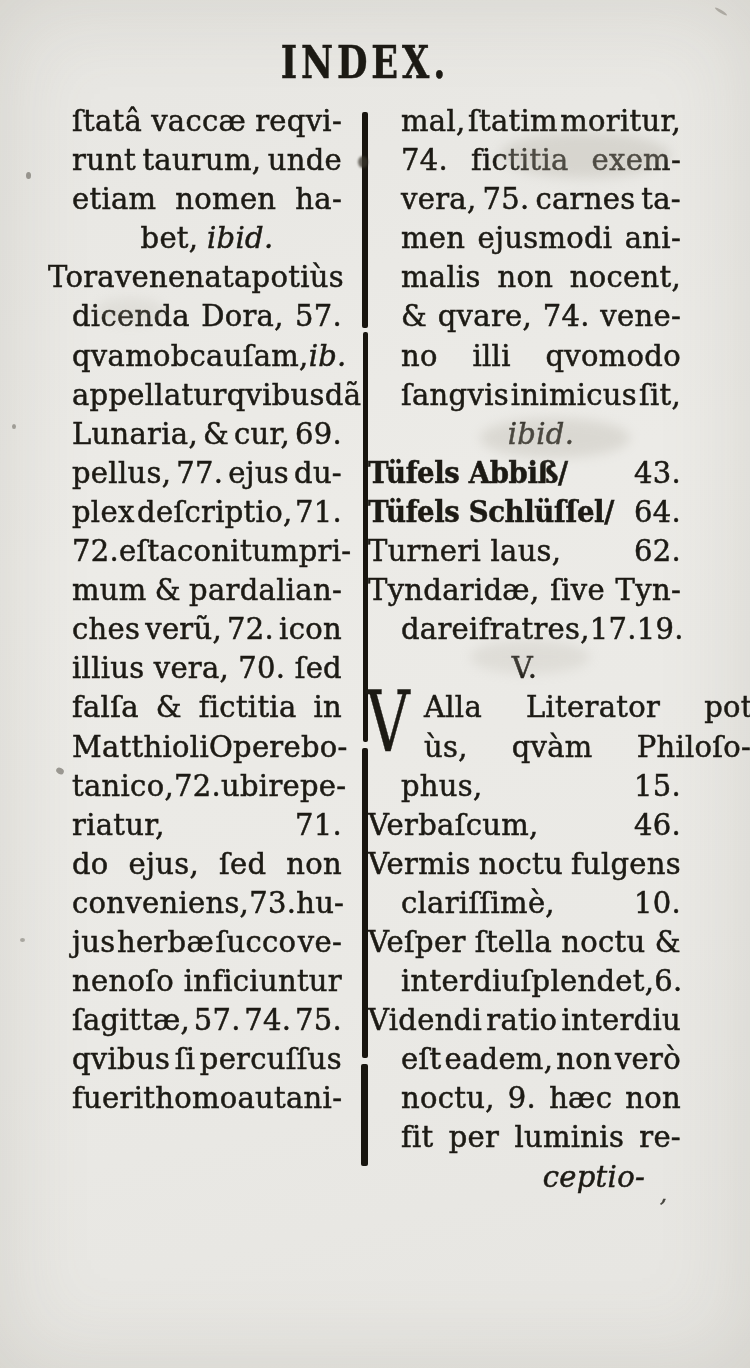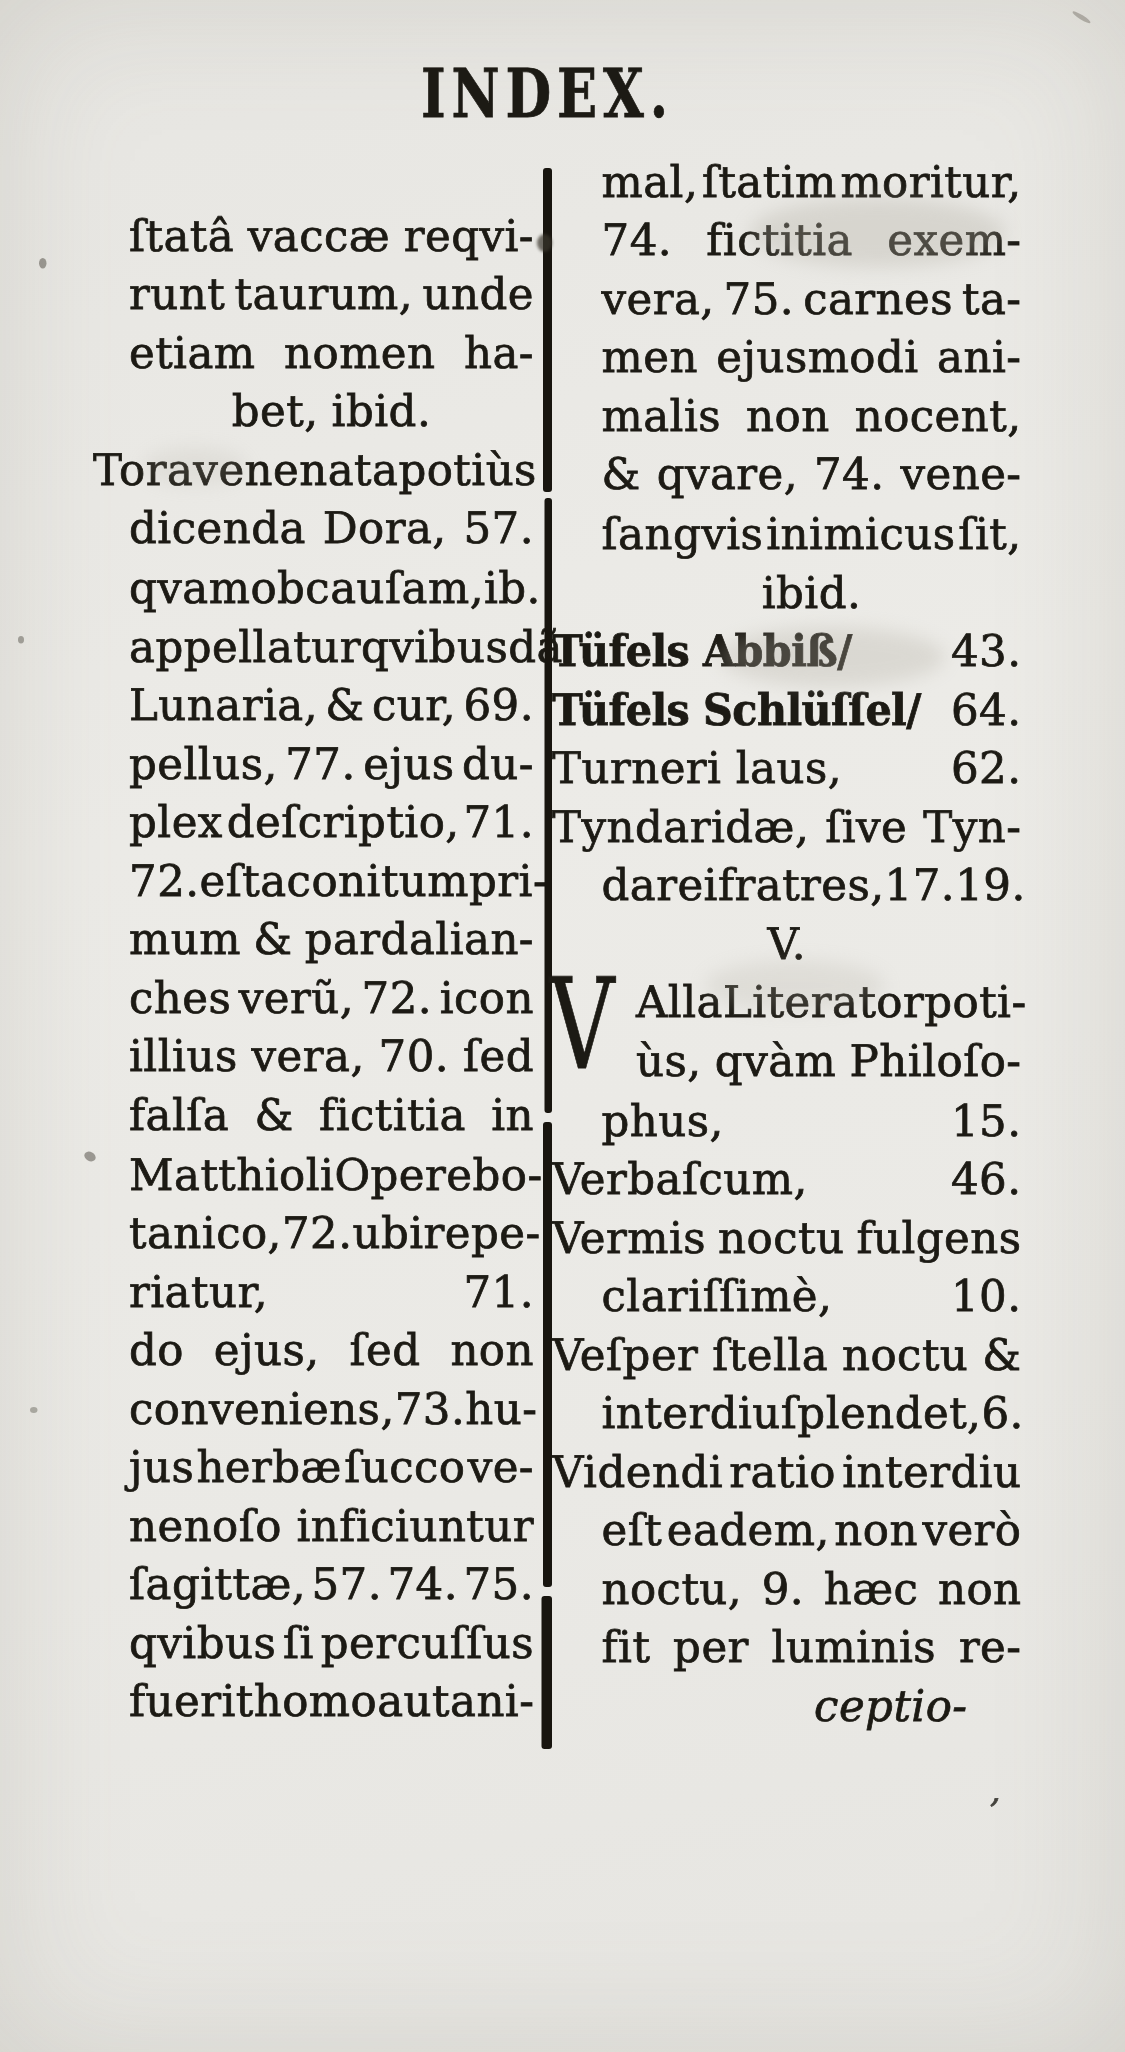--- a/index.html
+++ b/index.html
@@ -10,35 +10,35 @@
     color:#1c1a14;
   }
   .page{position:absolute;inset:0;box-shadow:inset 0 0 90px rgba(120,114,100,.18);}
   .page-text{-webkit-text-stroke:.5px #1c1a14;}
   h1.title{
     position:absolute;top:36px;left:0;right:0;margin:0;
     text-align:center;font-size:45px;font-weight:bold;letter-spacing:5px;
     transform:translateX(-10px) scaleX(.78);transform-origin:center top;
   }
   .col{position:absolute;top:102px;}
-  .col-left{left:62px;width:294px;margin-top:36px;--ind:24px;}
+  .col-left{left:48px;width:294px;--ind:24px;}
   .col-right{left:368px;width:313px;--ind:33px;}
   .line{
     height:39.1px;line-height:39.1px;font-size:29px;letter-spacing:.3px;
     display:flex;justify-content:space-between;align-items:baseline;white-space:nowrap;
   }
   .line.l{justify-content:center;gap:.30em;}
   .line.c{justify-content:center;gap:.30em;}
   .line.r{justify-content:flex-end;}
   .line.ind{padding-left:var(--ind);}
   .line.cw{padding-right:36px;font-style:italic;}
-  .it{}
+  .it{font-style:italic;}
   .fk{font-weight:bold;letter-spacing:-.4px;display:inline-block;transform:scaleX(.95);transform-origin:left center;}
   .dropblock{position:relative;height:78.2px;}
-  .dropblock .line{padding-left:56px;}
+  .dropblock .line{padding-left:56px;gap:44px;}
   .dcap{
     position:absolute;left:-2px;top:-5px;font-size:84px;line-height:78px;
     display:inline-block;transform:scaleX(.72);transform-origin:left top;
   }
   .divider-seg{position:absolute;background:#18150f;border-radius:2px;}
   .speck{position:absolute;background:#3a362c;border-radius:50%;}
   .smudge{position:absolute;background:#b3afa4;border-radius:50%;filter:blur(6px);}
   .flourish{position:absolute;font-size:22px;font-style:italic;opacity:.8;}
 </style>
 </head>
@@ -221,20 +221,25 @@
       <div class="line j ind">
         <span>malis</span>
         <span>non</span>
         <span>nocent,</span>
       </div>
       <div class="line j ind">
         <span>&amp;</span>
         <span>qvare,</span>
         <span>74.</span>
         <span>vene-</span>
+      </div>
+      <div class="line j ind">
+        <span>no</span>
+        <span>illi</span>
+        <span>qvomodo</span>
       </div>
       <div class="line j ind">
         <span>ſangvis</span>
         <span>inimicus</span>
         <span>ſit,</span>
       </div>
       <div class="line l ind">
         <span class="it">ibid.</span>
       </div>
       <div class="line j">

